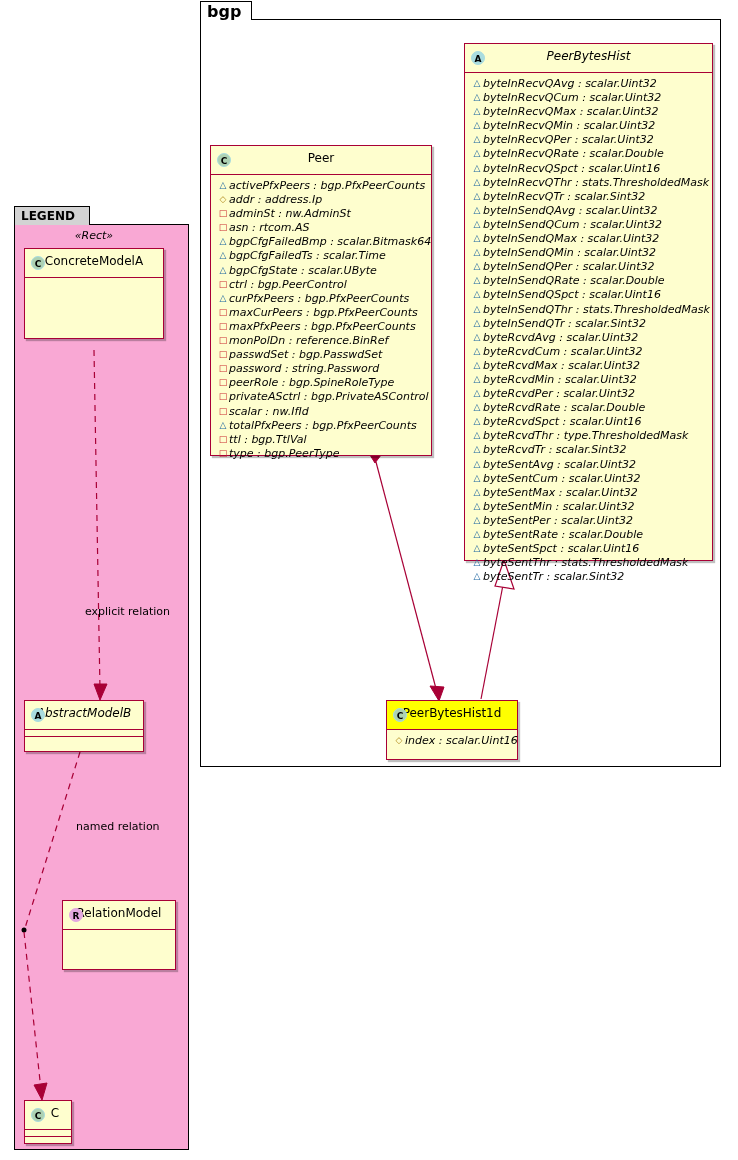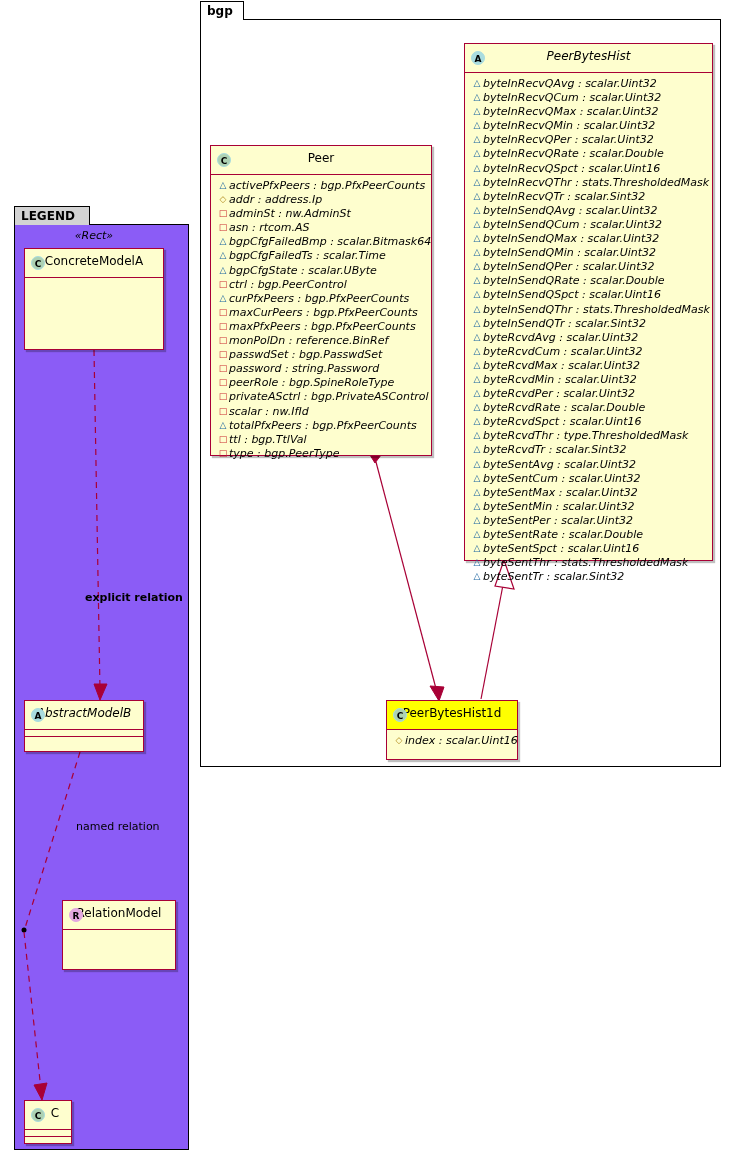--- a/index.html
+++ b/index.html
@@ -27,30 +27,30 @@
   .package-tab {
     position: absolute;
     top: -19px;
     left: -1px;
     height: 19px;
     padding: 0 10px 0 6px;
     border: 1px solid #000000;
     border-bottom: none;
     background: #ffffff;
     font-weight: bold;
-    font-size: 12px;
+    font-size: 16px;
     line-height: 19px;
     box-sizing: border-box;
   }
 
   
   .legend {
     position: absolute;
     border: 1px solid #000000;
-    background: #8b5cf6;
+    background: #f9a8d4;
     box-sizing: border-box;
   }
   .legend-tab {
     position: absolute;
     top: -19px;
     left: -1px;
     height: 19px;
     padding: 0 14px 0 6px;
     border: 1px solid #000000;
     border-bottom: none;
@@ -192,21 +192,21 @@
     <line x1="80" y1="752" x2="25" y2="928" stroke="#a80036" stroke-width="1.2" stroke-dasharray="6,5"></line>
     <circle cx="24" cy="930" r="2.5" fill="#000000"></circle>
   </g>
 
   <g>
     <line x1="24" y1="932" x2="41" y2="1090" stroke="#a80036" stroke-width="1.2" stroke-dasharray="6,5"></line>
     <polygon points="42,1100 34,1085 47,1083" fill="#a80036" stroke="#a80036"></polygon>
   </g>
 </svg>
 
-<div class="edge-label" style="left:85px; top:591px;font-weight:bold;">explicit relation</div>
+<div class="edge-label" style="left:85px; top:605px;">explicit relation</div>
 <div class="edge-label" style="left:55px; top:820px;margin-left:21px;">named relation</div>
 
 <div class="uml" style="left:210px; top:145px; width:222px; height:311px;">
   <div class="uml-header">
     <span class="circ C">C</span>
     <span class="uml-name">Peer</span>
   </div>
   <div class="uml-attrs last">
     <div class="attr"><span class="vis pkg g-triangle"></span><span>activePfxPeers : bgp.PfxPeerCounts</span></div>
     <div class="attr"><span class="vis prot g-diamond"></span><span>addr : address.Ip</span></div>
@@ -279,21 +279,21 @@
 <div class="uml" style="left:386px; top:700px; width:132px; height:60px;">
   <div class="uml-header hl">
     <span class="circ C">C</span>
     <span class="uml-name">PeerBytesHist1d</span>
   </div>
   <div class="uml-attrs last">
     <div class="attr"><span class="vis prot g-diamond"></span><span>index : scalar.Uint16</span></div>
   </div>
 </div>
 
-<div class="uml" style="left:24px; top:248px; width:140px; height:102px;">
+<div class="uml" style="left:24px; top:248px; width:140px; height:91px;">
   <div class="uml-header">
     <span class="uml-stereo" style="position:absolute; top:-22px; left:0; width:100%;">«Rect»</span>
     <span class="circ C">C</span>
     <span class="uml-name">ConcreteModelA</span>
   </div>
 </div>
 
 <div class="uml" style="left:24px; top:700px; width:120px; height:52px;">
   <div class="uml-header">
     <span class="circ A">A</span>

